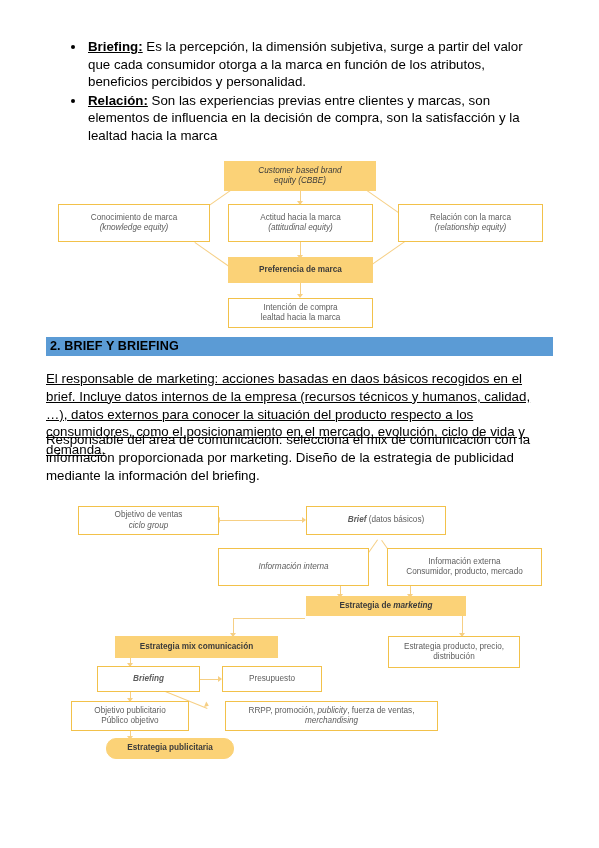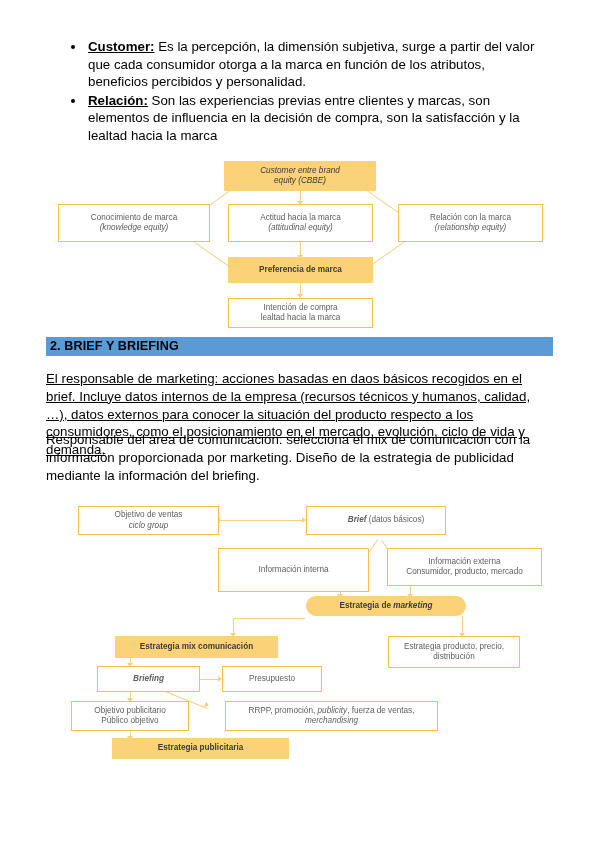--- a/index.html
+++ b/index.html
@@ -67,21 +67,21 @@
   .arw.right{border-width:3px 0 3px 4px;border-color:transparent transparent transparent #f6cf84;}
 </style>
 </head>
 <body>
 
 <div class="page">
 <div class="content">
 
   <div class="bullets">
     <div class="bullet">
-      <b>Customer:</b><span> Es la percepción, la dimensión subjetiva, surge a partir del valor que cada consumidor otorga a la marca en función de los atributos, beneficios percibidos y personalidad.</span>
+      <b>Briefing:</b><span> Es la percepción, la dimensión subjetiva, surge a partir del valor que cada consumidor otorga a la marca en función de los atributos, beneficios percibidos y personalidad.</span>
     </div>
     <div class="bullet">
       <b>Relación:</b><span> Son las experiencias previas entre clientes y marcas, son elementos de influencia en la decisión de compra, son la satisfacción y la lealtad hacia la marca</span>
     </div>
   </div>
 
   <div class="diagram" id="diagram1">
 
     <div class="diag" style="left:232px;top:40px;width:58px;transform:rotate(145deg);"></div>
     <div class="diag" style="left:367px;top:40px;width:58px;transform:rotate(35deg);"></div>
@@ -91,21 +91,21 @@
     <div class="diag" style="left:195px;top:92px;width:56px;transform:rotate(35deg);"></div>
     <div class="diag" style="left:405px;top:92px;width:56px;transform:rotate(145deg);"></div>
     <div class="ln v" style="left:300px;top:92px;height:15px;"></div>
     <div class="arw down" style="left:297px;top:105px;"></div>
 
     <div class="ln v" style="left:300px;top:133px;height:13px;"></div>
     <div class="arw down" style="left:297px;top:144px;"></div>
 
     <div class="node fill" style="left:224px;top:11px;width:152px;height:30px;">
       <span>
-        <span class="t it">Customer entre brand</span>
+        <span class="t it">Customer based brand</span>
         <span class="t it">equity (CBBE)</span>
       </span>
     </div>
 
     <div class="node" style="left:58px;top:54px;width:152px;height:38px;">
       <span>
         <span class="t">Conocimiento de marca</span>
         <span class="t it">(knowledge equity)</span>
       </span>
     </div>
@@ -185,32 +185,32 @@
         <span class="t it">ciclo group</span>
       </span>
     </div>
 
     <div class="node" style="left:306px;top:8px;width:140px;height:29px;padding-left:23px;">
       <span class="t">
         <span class="bd it">Brief</span><span> (datos básicos)</span>
       </span>
     </div>
 
-    <div class="node" style="left:218px;top:50px;width:151px;height:44px;">
+    <div class="node" style="left:218px;top:50px;width:151px;height:38px;font-style:italic;">
       <span class="t">Información interna</span>
     </div>
 
     <div class="node" style="left:387px;top:50px;width:155px;height:38px;">
       <span>
         <span class="t">Información externa</span>
         <span class="t">Consumidor, producto, mercado</span>
       </span>
     </div>
 
-    <div class="node fill" style="left:306px;top:98px;width:160px;height:20px;border-radius:10px;">
+    <div class="node fill" style="left:306px;top:98px;width:160px;height:20px;">
       <span class="t bd">
         <span>Estrategia de </span><span class="it">marketing</span>
       </span>
     </div>
 
     <div class="node fill" style="left:115px;top:138px;width:163px;height:22px;">
       <span class="t bd">Estrategia mix comunicación</span>
     </div>
 
     <div class="node" style="left:388px;top:138px;width:132px;height:32px;">
@@ -234,19 +234,19 @@
         <span class="t">Público objetivo</span>
       </span>
     </div>
 
     <div class="node" style="left:225px;top:203px;width:213px;height:30px;">
       <span class="t">
         <span>RRPP, promoción, </span><span class="it">publicity</span><span>, fuerza de ventas, </span><span class="it">merchandising</span>
       </span>
     </div>
 
-    <div class="node fill" style="left:112px;top:240px;width:177px;height:21px;">
+    <div class="node fill" style="left:106px;top:240px;width:128px;height:21px;border-radius:10px;">
       <span class="t bd">Estrategia publicitaria</span>
     </div>
   </div>
 
 </div>
 </div>
 
 </body></html>

